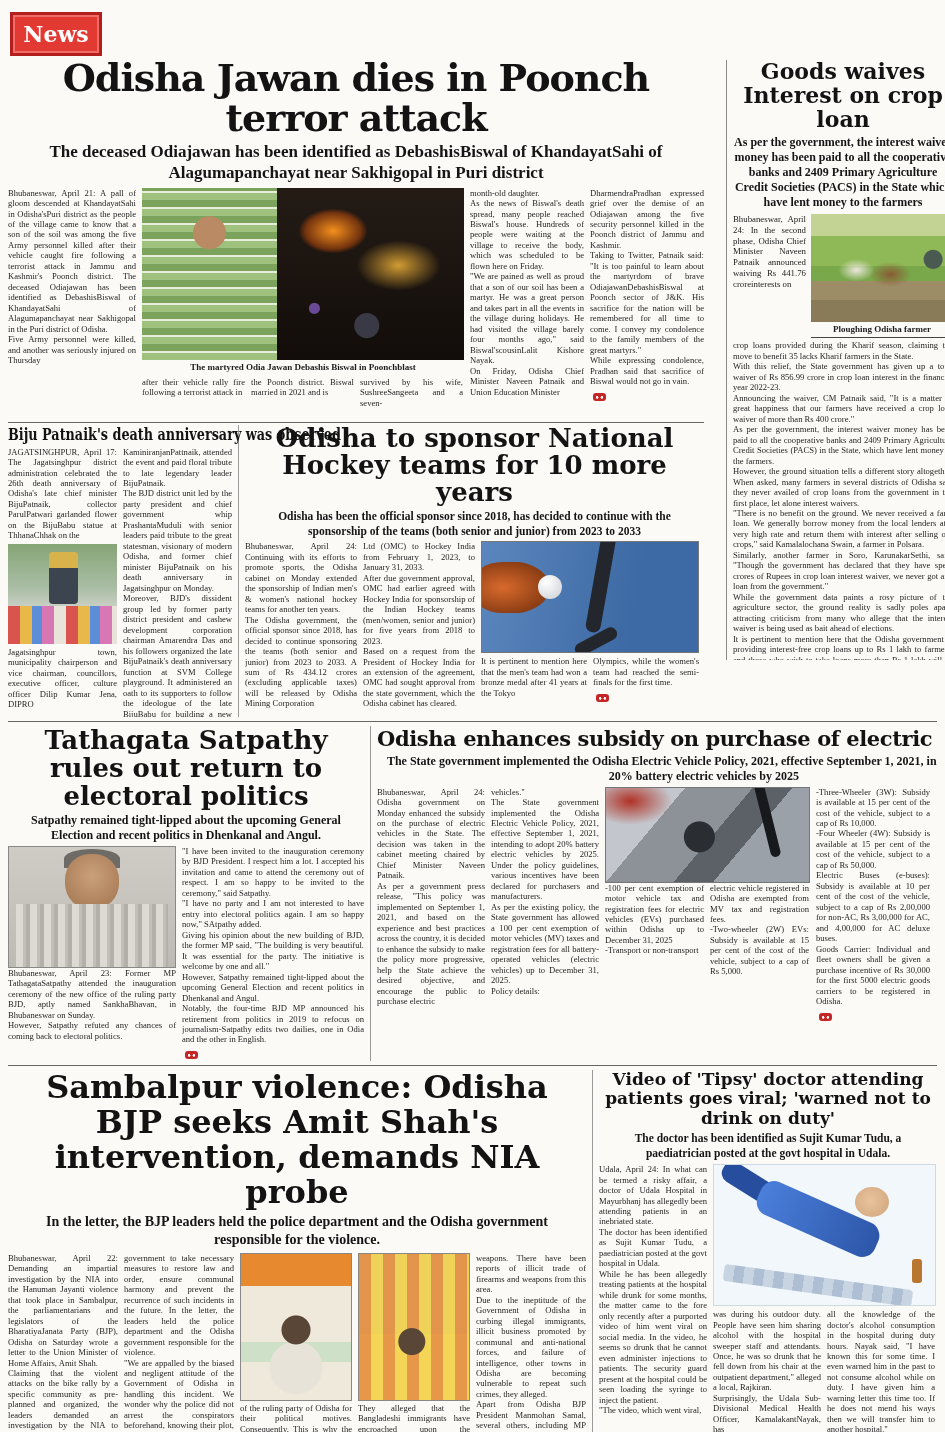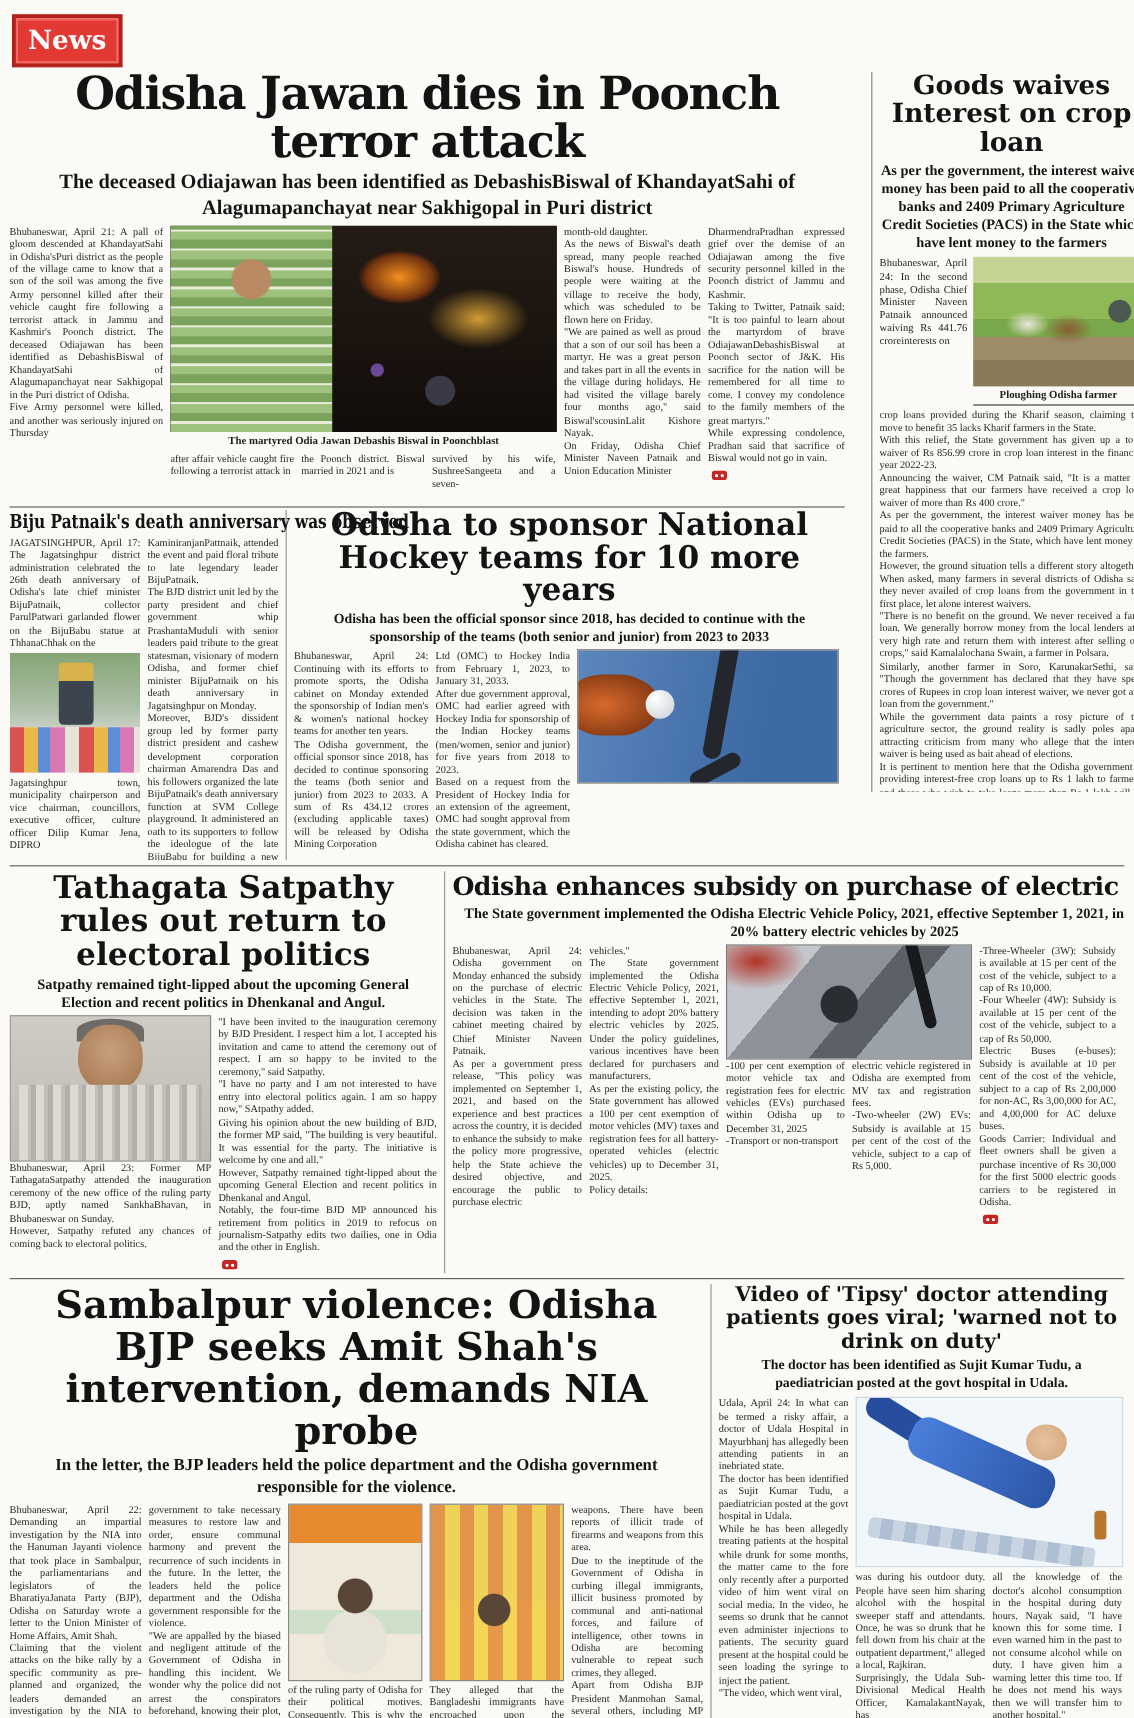--- a/index.html
+++ b/index.html
@@ -167,21 +167,21 @@
         <div class="a1-body">
           <div class="a1-c1 bodytext">Bhubaneswar, April 21: A pall of gloom descended at KhandayatSahi in Odisha'sPuri district as the people of the village came to know that a son of the soil was among the five Army personnel killed after their vehicle caught fire following a terrorist attack in Jammu and Kashmir's Poonch district. The deceased Odiajawan has been identified as DebashisBiswal of KhandayatSahi of Alagumapanchayat near Sakhigopal in the Puri district of Odisha.
 Five Army personnel were killed, and another was seriously injured on Thursday</div>
           <div class="a1-mid">
             <div class="photo martyr-photo">
               <div class="portrait"></div>
               <div class="truck"></div>
             </div>
             <div class="cap">The martyred Odia Jawan Debashis Biswal in Poonchblast</div>
             <div class="a1-below">
-              <div class="bodytext">after affair vehicle caught fire following a terrorist attack in</div>
+              <div class="bodytext">after their vehicle rally fire following a terrorist attack in</div>
               <div class="bodytext">the Poonch district. Biswal married in 2021 and is</div>
               <div class="bodytext">survived by his wife, SushreeSangeeta and a seven-</div>
             </div>
           </div>
           <div class="a1-c4 bodytext">month-old daughter.
 As the news of Biswal's death spread, many people reached Biswal's house. Hundreds of people were waiting at the village to receive the body, which was scheduled to be flown here on Friday.
 "We are pained as well as proud that a son of our soil has been a martyr. He was a great person and takes part in all the events in the village during holidays. He had visited the village barely four months ago," said Biswal'scousinLalit Kishore Nayak.
 On Friday, Odisha Chief Minister Naveen Patnaik and Union Education Minister</div>
           <div class="a1-c5">
             <div class="bodytext">DharmendraPradhan expressed grief over the demise of an Odiajawan among the five security personnel killed in the Poonch district of Jammu and Kashmir.
@@ -223,20 +223,27 @@
             <div class="hockey-c bodytext">Ltd (OMC) to Hockey India from February 1, 2023, to January 31, 2033.
 After due government approval, OMC had earlier agreed with Hockey India for sponsorship of the Indian Hockey teams (men/women, senior and junior) for five years from 2018 to 2023.
 Based on a request from the President of Hockey India for an extension of the agreement, OMC had sought approval from the state government, which the Odisha cabinet has cleared.</div>
             <div class="hockey-mid">
               <div class="photo hockey-photo">
                 <div class="shoe"></div>
                 <div class="stick"></div>
                 <div class="blade"></div>
                 <div class="ball"></div>
               </div>
+              <div class="hockey-below">
+                <div class="bodytext">It is pertinent to mention here that the men's team had won a bronze medal after 41 years at the Tokyo</div>
+                <div>
+                  <div class="bodytext">Olympics, while the women's team had reached the semi-finals for the first time.</div>
+                  <span class="endmark"></span>
+                </div>
+              </div>
             </div>
           </div>
         </section>
       </div>
     </div>
 
     <aside class="crop">
       <h1 class="art-title t2">Goods waives Interest on crop loan</h1>
       <h2 class="art-sub s2">As per the government, the interest waiver money has been paid to all the cooperative banks and 2409 Primary Agriculture Credit Societies (PACS) in the State which have lent money to the farmers</h2>
       <div>

